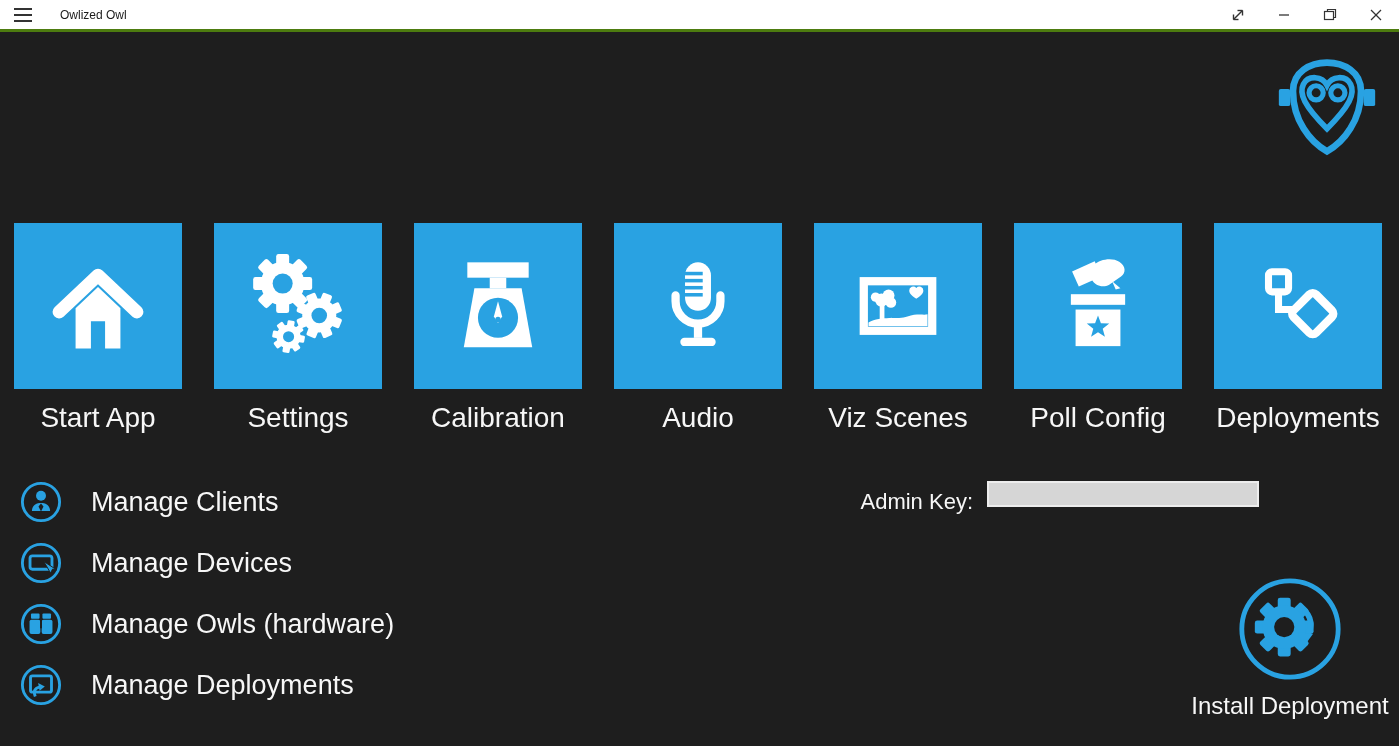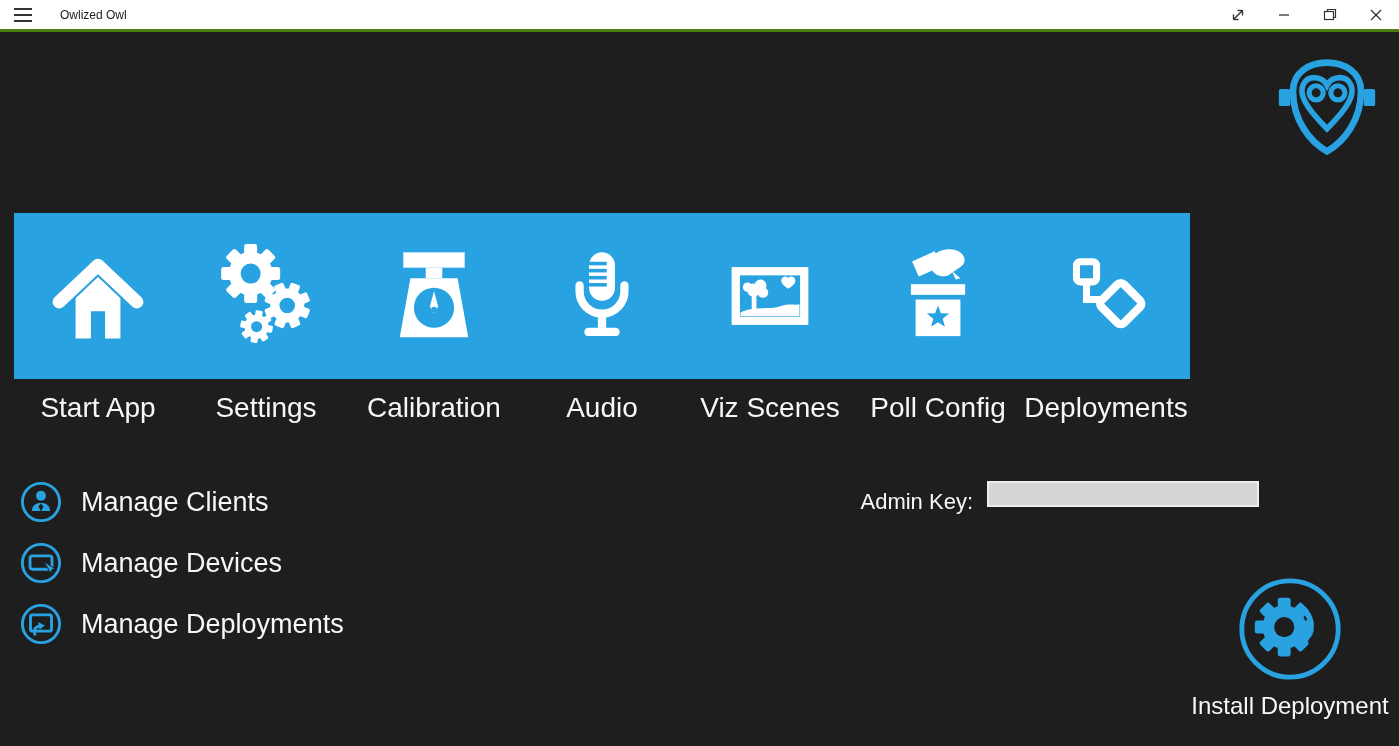--- a/index.html
+++ b/index.html
@@ -23,31 +23,31 @@
   .tb-title {
     align-self:center; margin-left:14px; font-size:12px; color:var(--tfg);
     flex:1 1 auto; white-space:nowrap;
   }
   .caption { display:flex; }
   .tb-icon { display:block; }
   
   .main { position:relative; width:1399px; height:713px; }
   .owl-logo { position:absolute; top:22px; right:21px; width:102px; height:106px; }
   
-  .tile-row { position:absolute; top:181px; left:14px; display:flex; }
+  .tile-row { position:absolute; top:191px; left:14px; display:flex; gap:32px; }
   .tile-group { width:168px; display:flex; flex-direction:column; align-items:center; }
   .tile {
     width:168px; height:166px; border:0; padding:0; background:var(--accent);
     display:flex; align-items:center; justify-content:center; cursor:pointer;
   }
   .tile svg { width:118px; height:118px; }
   .tile-label { margin-top:13px; font-size:28px; color:#F7F7F7; text-align:center; white-space:nowrap; }
   
   .manage-list { position:absolute; left:20px; top:449px; }
-  .manage-item { display:flex; align-items:center; gap:19px; height:42px; margin-bottom:19px; cursor:pointer; }
+  .manage-item { display:flex; align-items:center; gap:29px; height:42px; margin-bottom:19px; cursor:pointer; }
   .manage-item svg { width:42px; height:42px; flex:0 0 auto; }
   .manage-label { font-size:27px; color:#F7F7F7; white-space:nowrap; }
   
   .admin-row { position:absolute; top:441px; right:140px; display:flex; align-items:center; gap:14px; }
   .admin-label { font-size:22px; color:#F7F7F7; white-space:nowrap;margin-top:16px; }
   .admin-input {
     width:272px; height:26px; background:#D6D6D6; border:2px solid #EDEDED;
     outline:none; font-size:15px; font-family:"Liberation Sans", sans-serif; padding:0 6px; color:#111;
   }
   
@@ -265,20 +265,33 @@
 
       <div class="manage-item">
         <svg viewBox="0 0 44 44">
           <circle cx="22" cy="22" r="19.5" fill="none" stroke="var(--accent)" stroke-width="3"></circle>
           <rect x="10.5" y="14.5" width="23" height="14" rx="2.5" fill="none" stroke="var(--accent)" stroke-width="3"></rect>
           <path d="M25 20.5 l7 12 2.2 -4.2 4.5 1 Z" fill="var(--accent)" stroke="var(--bg)" stroke-width="1"></path>
         </svg>
         <span class="manage-label">Manage Devices</span>
       </div>
 
+      <div class="manage-item">
+        <svg viewBox="0 0 44 44">
+          <circle cx="22" cy="22" r="19.5" fill="none" stroke="var(--accent)" stroke-width="3"></circle>
+          <g fill="var(--accent)">
+            <rect x="11.5" y="11" width="9" height="5.5" rx="1"></rect>
+            <rect x="23.5" y="11" width="9" height="5.5" rx="1"></rect>
+            <rect x="10" y="17.5" width="11.3" height="15" rx="2"></rect>
+            <rect x="22.7" y="17.5" width="11.3" height="15" rx="2"></rect>
+          </g>
+          <rect x="21" y="17.5" width="2" height="9" fill="var(--bg)"></rect>
+        </svg>
+        <span class="manage-label">Manage Owls (hardware)</span>
+      </div>
 
       <div class="manage-item">
         <svg viewBox="0 0 44 44">
           <circle cx="22" cy="22" r="19.5" fill="none" stroke="var(--accent)" stroke-width="3"></circle>
           <rect x="11" y="12.5" width="22" height="17" rx="2" fill="none" stroke="var(--accent)" stroke-width="3"></rect>
           <path d="M16 34 q-3.5 -8 5 -10" fill="none" stroke="var(--accent)" stroke-width="3"></path>
           <path d="M19 20 l7 3.5 -5.5 4.5 Z" fill="var(--accent)"></path>
         </svg>
         <span class="manage-label">Manage Deployments</span>
       </div>

